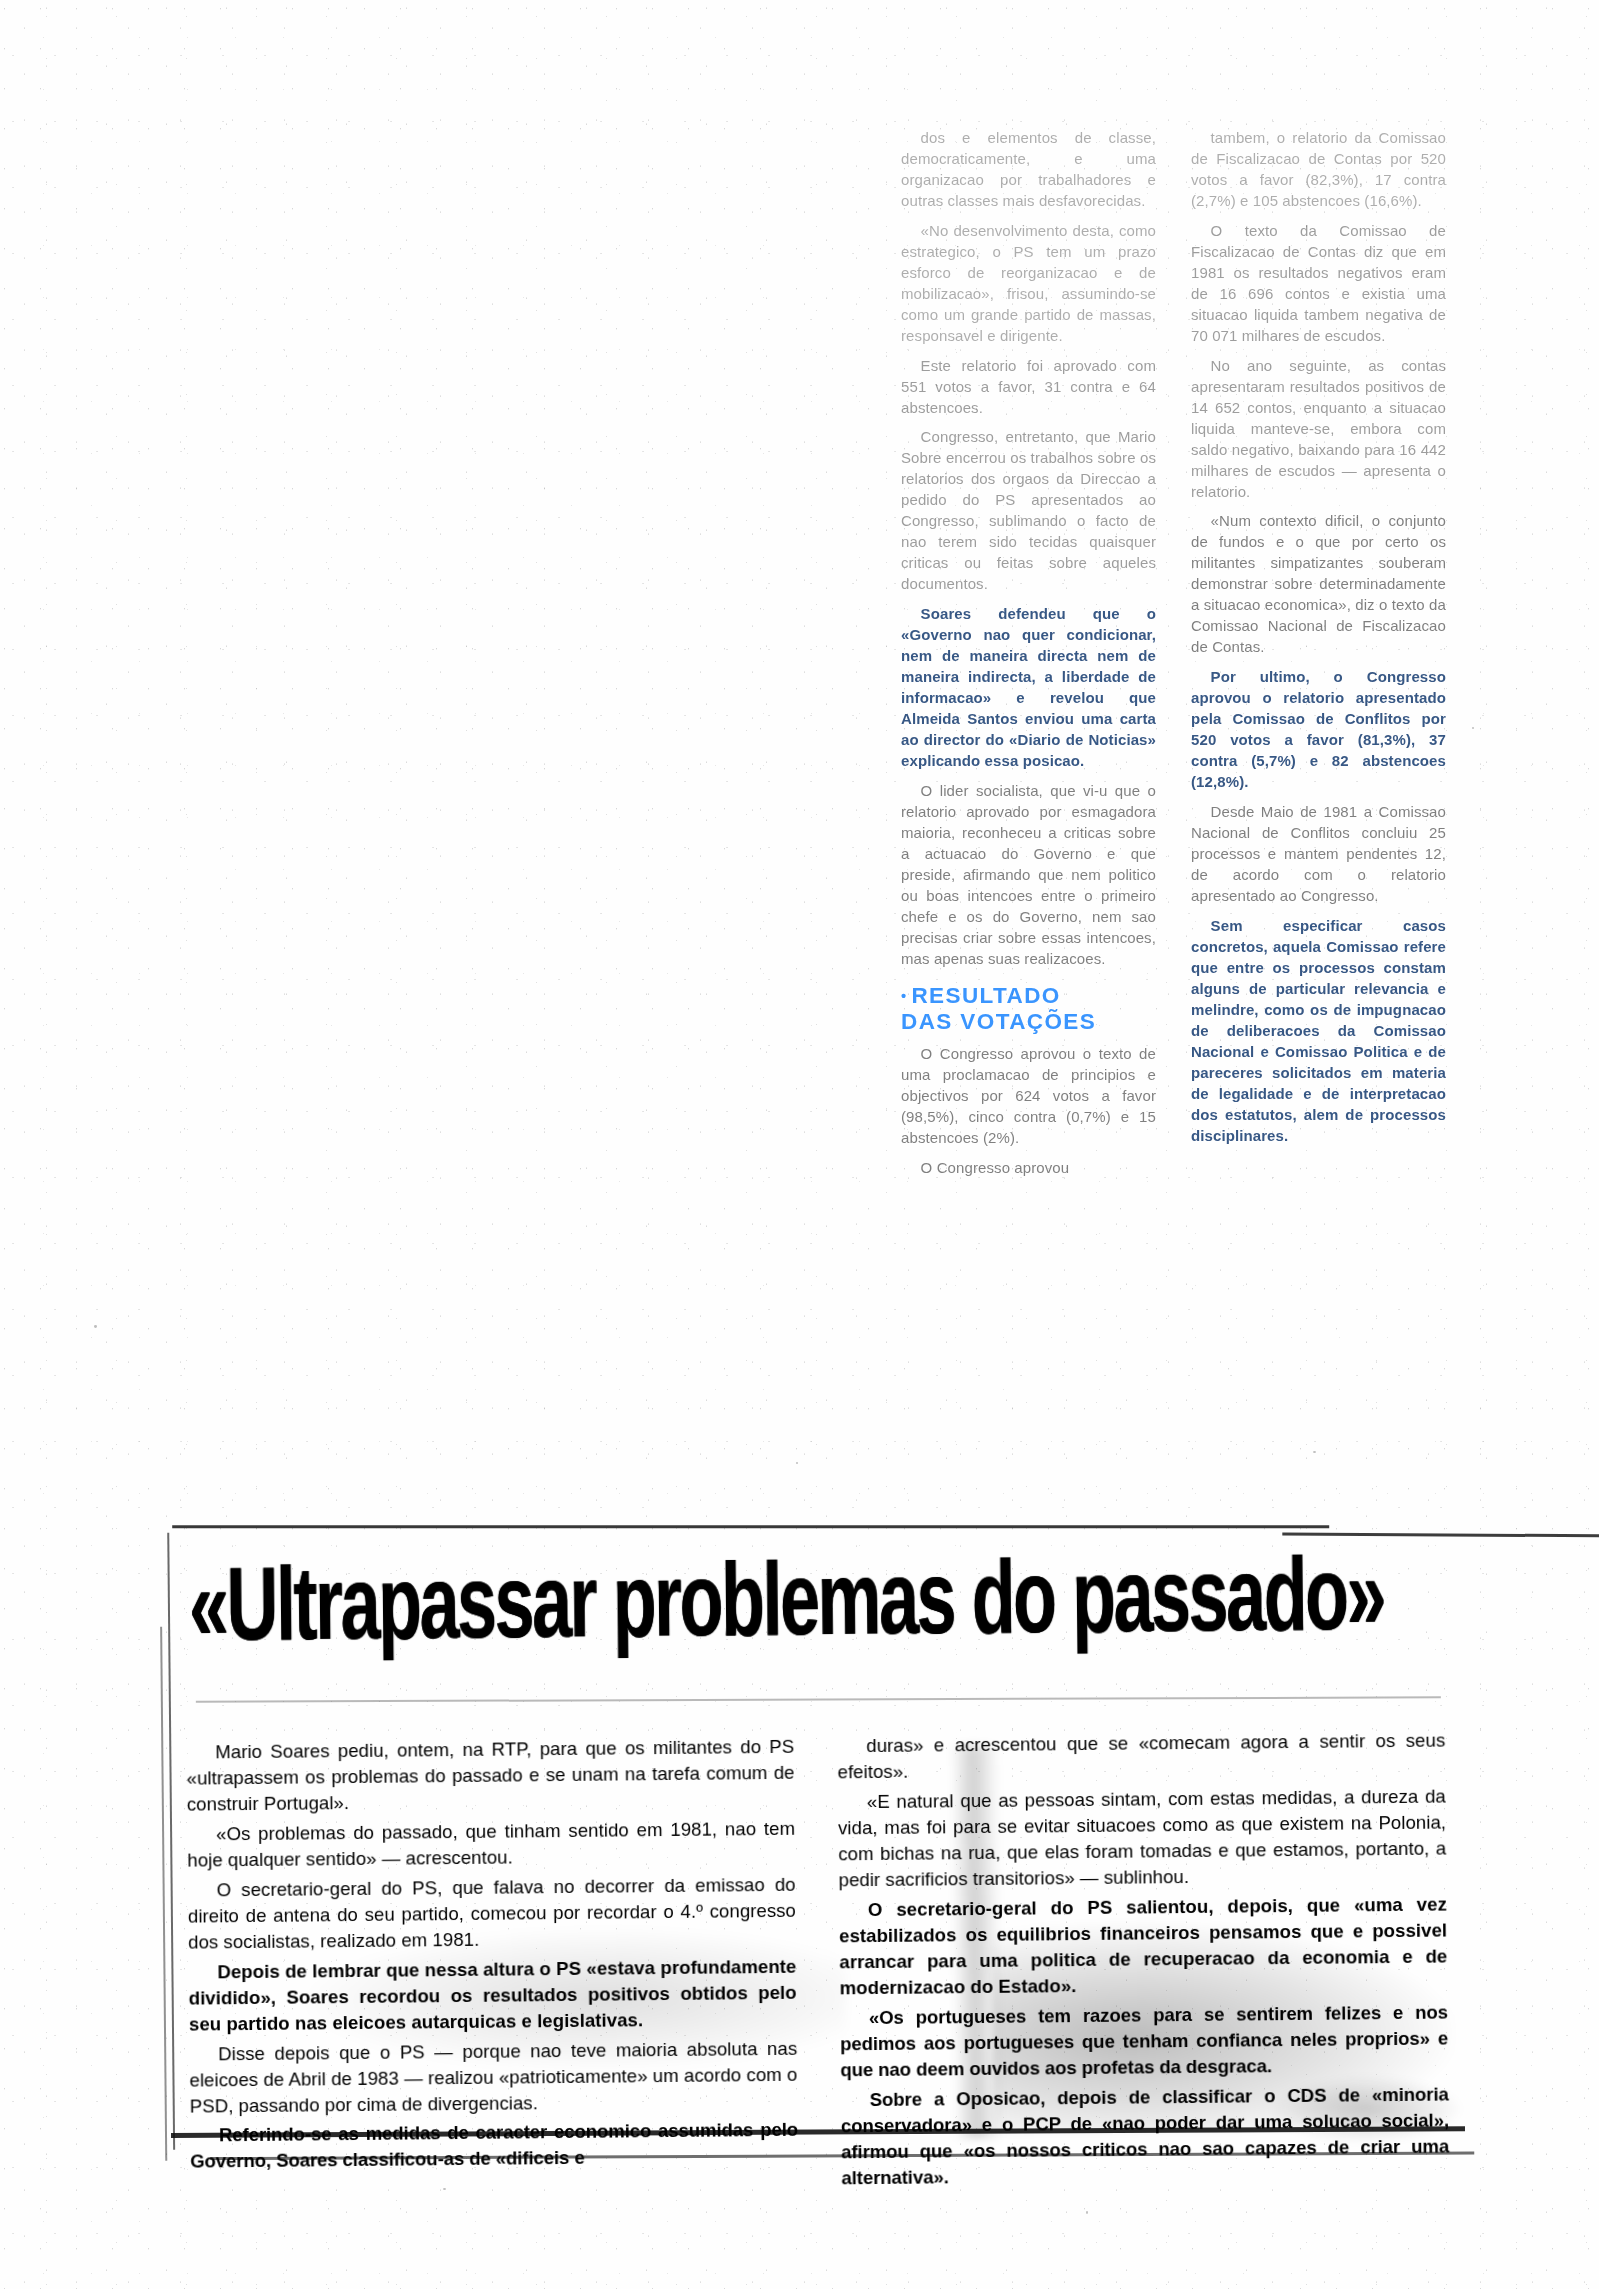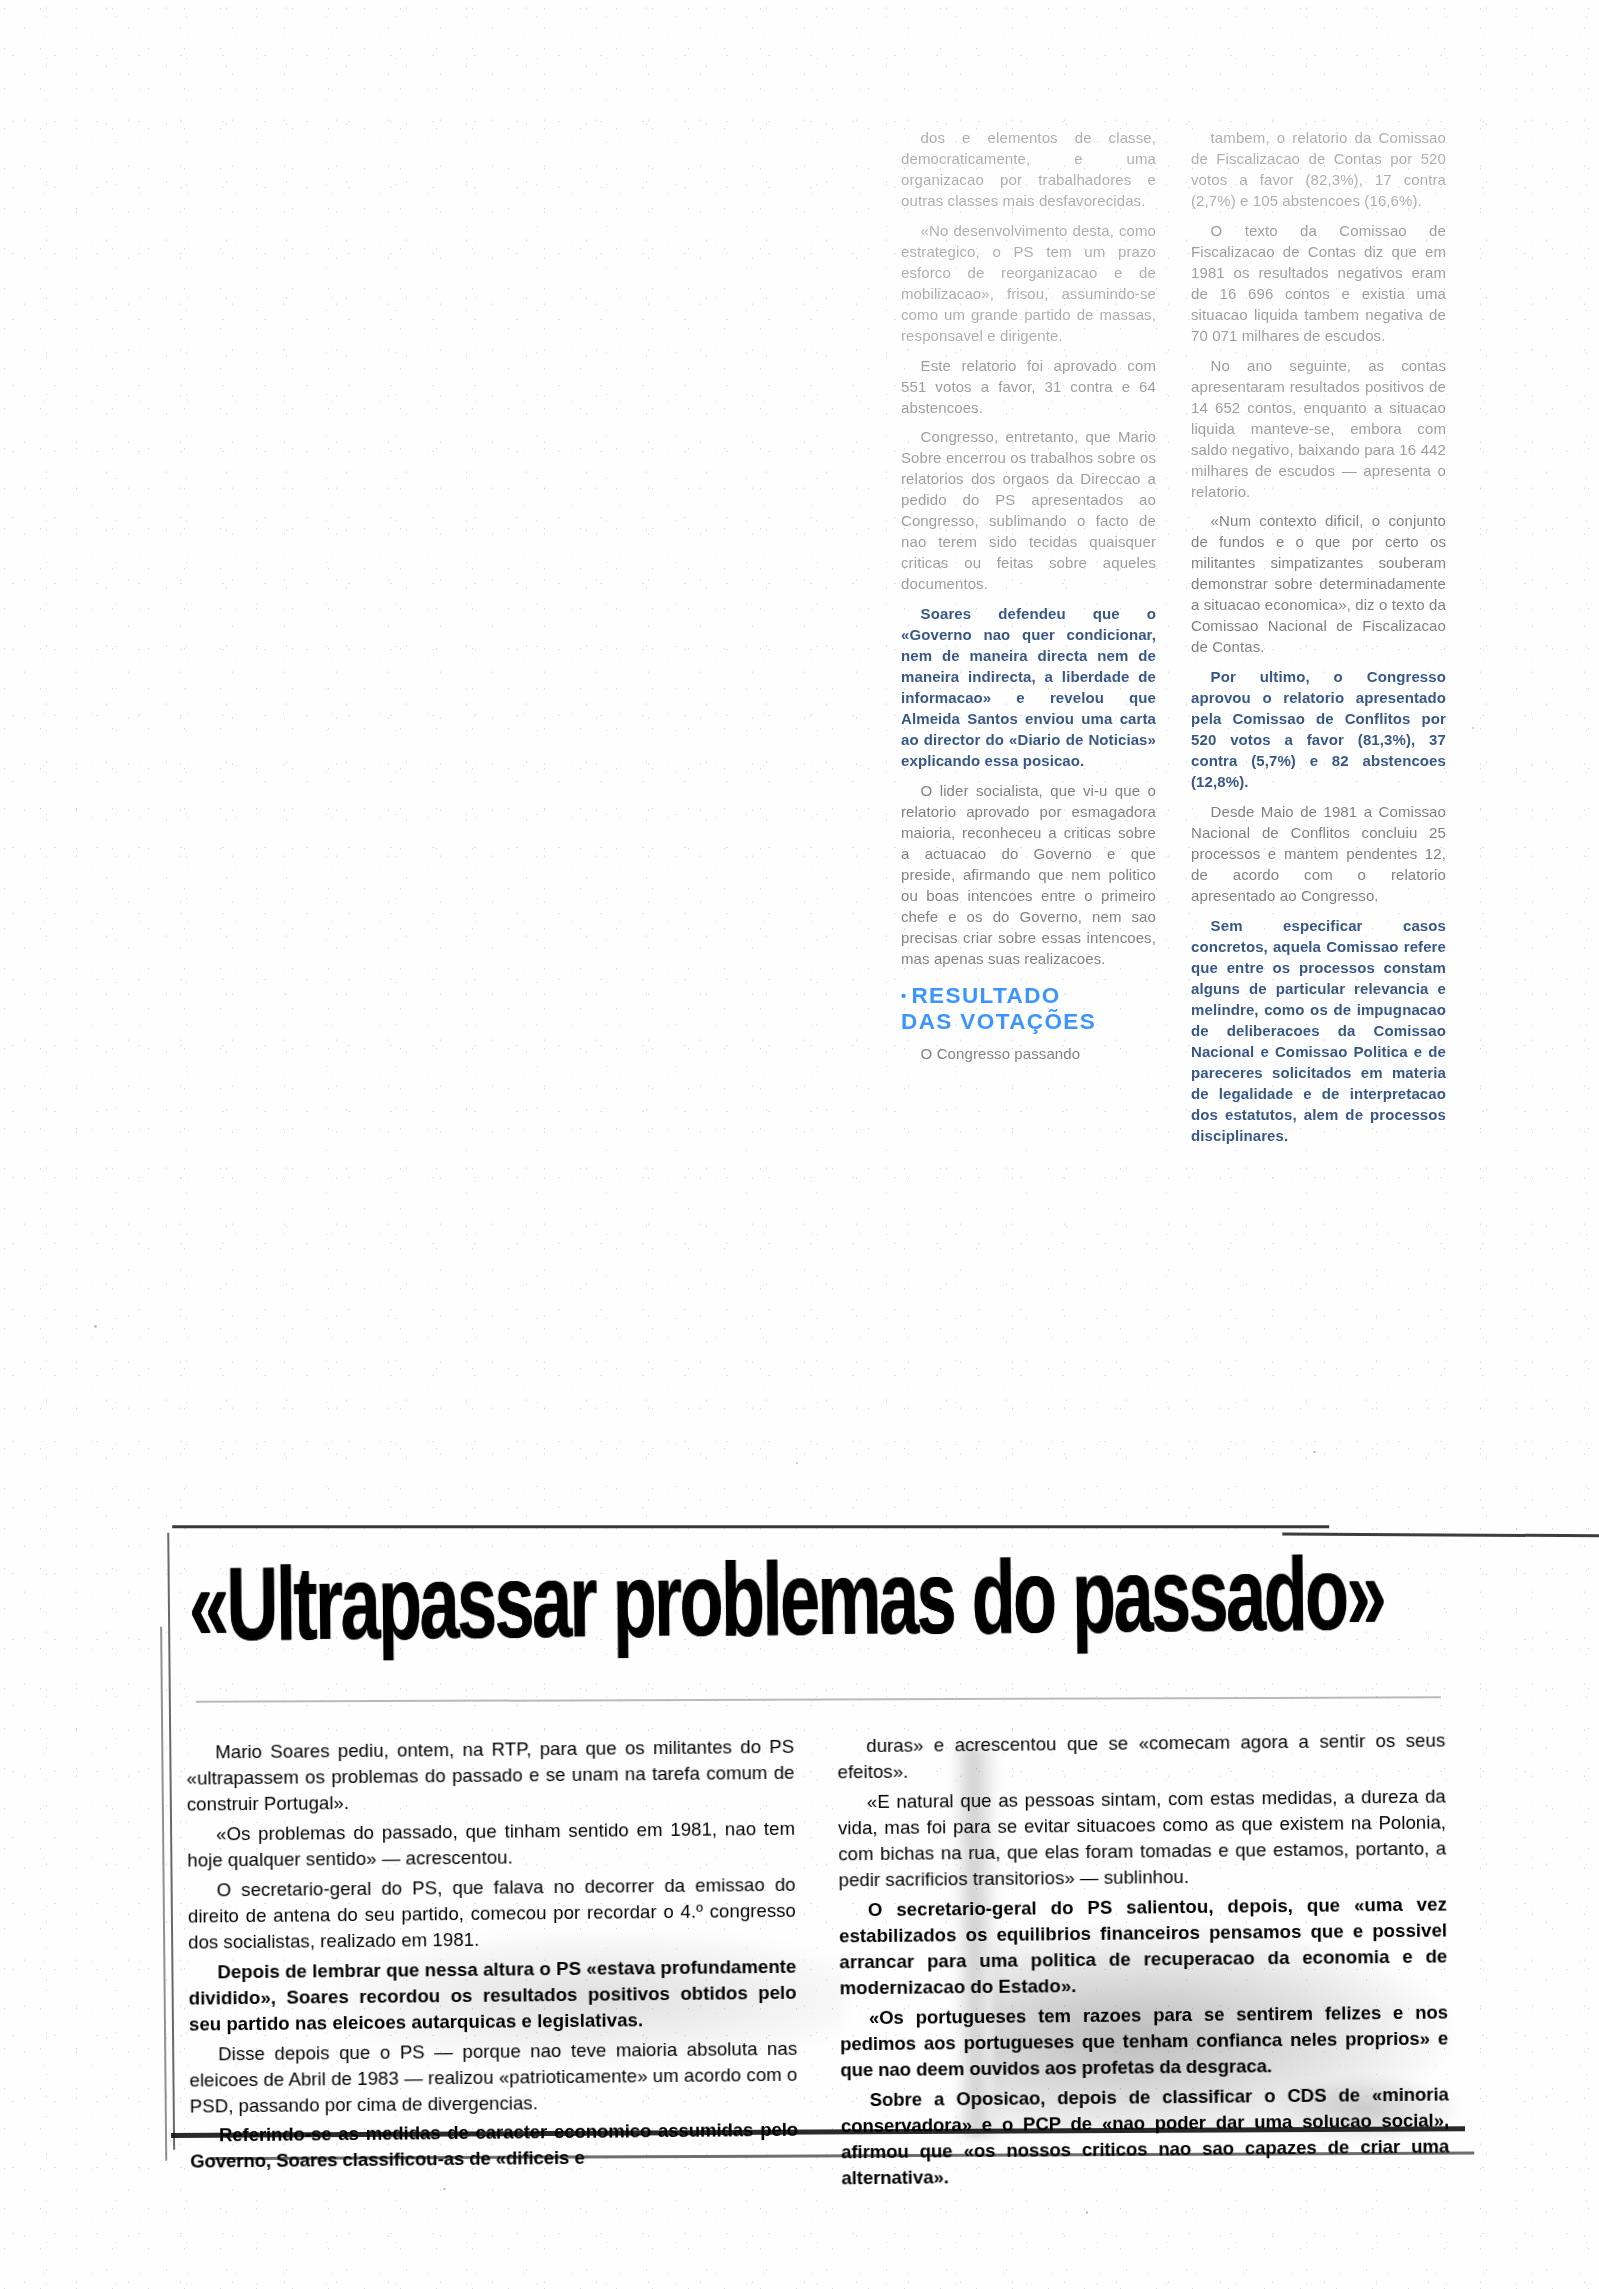--- a/index.html
+++ b/index.html
@@ -127,21 +127,22 @@
       <p class="fade-p faint">Este relatorio foi aprovado com 551 votos a favor, 31 contra e 64 abstencoes.</p>
       <p class="fade-p faint">Congresso, entretanto, que Mario Sobre encerrou os trabalhos sobre os relatorios dos orgaos da Direccao a pedido do PS apresentados ao Congresso, sublimando o facto de nao terem sido tecidas quaisquer criticas ou feitas sobre aqueles documentos.</p>
       <p class="fade-p dark">Soares defendeu que o «Governo nao quer condicionar, nem de maneira directa nem de maneira indirecta, a liberdade de informacao» e revelou que Almeida Santos enviou uma carta ao director do «Diario de Noticias» explicando essa posicao.</p>
       <p class="fade-p">O lider socialista, que vi-u que o relatorio aprovado por esmagadora maioria, reconheceu a criticas sobre a actuacao do Governo e que preside, afirmando que nem politico ou boas intencoes entre o primeiro chefe e os do Governo, nem sao precisas criar sobre essas intencoes, mas apenas suas realizacoes.</p>
 
       <div class="subhead">
         <span class="bullet">•</span><span>RESULTADO</span><br>
         <span>DAS VOTAÇÕES</span>
       </div>
 
-      <p class="fade-p">O Congresso passando</p>
+      <p class="fade-p">O Congresso aprovou o texto de uma proclamacao de principios e objectivos por 624 votos a favor (98,5%), cinco contra (0,7%) e 15 abstencoes (2%).</p>
+      <p class="fade-p">O Congresso aprovou</p>
     </div>
 
     <div class="tcol">
       <p class="fade-p vfaint">tambem, o relatorio da Comissao de Fiscalizacao de Contas por 520 votos a favor (82,3%), 17 contra (2,7%) e 105 abstencoes (16,6%).</p>
       <p class="fade-p faint">O texto da Comissao de Fiscalizacao de Contas diz que em 1981 os resultados negativos eram de 16 696 contos e existia uma situacao liquida tambem negativa de 70 071 milhares de escudos.</p>
       <p class="fade-p faint">No ano seguinte, as contas apresentaram resultados positivos de 14 652 contos, enquanto a situacao liquida manteve-se, embora com saldo negativo, baixando para 16 442 milhares de escudos — apresenta o relatorio.</p>
       <p class="fade-p">«Num contexto dificil, o conjunto de fundos e o que por certo os militantes simpatizantes souberam demonstrar sobre determinadamente a situacao economica», diz o texto da Comissao Nacional de Fiscalizacao de Contas.</p>
       <p class="fade-p dark">Por ultimo, o Congresso aprovou o relatorio apresentado pela Comissao de Conflitos por 520 votos a favor (81,3%), 37 contra (5,7%) e 82 abstencoes (12,8%).</p>
       <p class="fade-p">Desde Maio de 1981 a Comissao Nacional de Conflitos concluiu 25 processos e mantem pendentes 12, de acordo com o relatorio apresentado ao Congresso.</p>
       <p class="fade-p dark">Sem especificar casos concretos, aquela Comissao refere que entre os processos constam alguns de particular relevancia e melindre, como os de impugnacao de deliberacoes da Comissao Nacional e Comissao Politica e de pareceres solicitados em materia de legalidade e de interpretacao dos estatutos, alem de processos disciplinares.</p>

